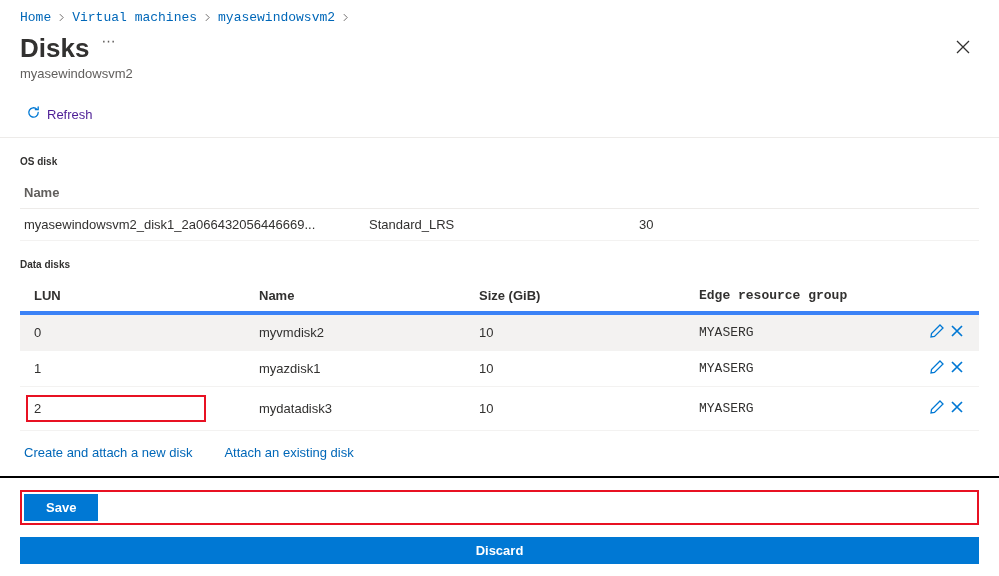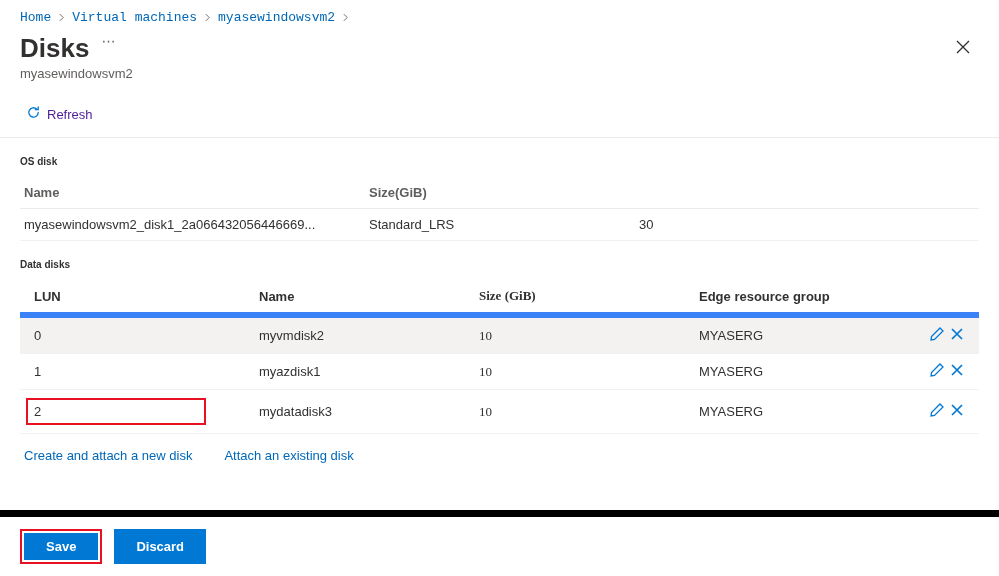--- a/index.html
+++ b/index.html
@@ -90,31 +90,31 @@
   .dd-section { margin-top: 18px; }
   .dd-header, .dd-row {
     display: flex;
     align-items: center;
     font-size: 13px;
   }
   .dd-header {
     color: #323130;
     font-weight: 600;
     padding: 8px 14px;
-    border-bottom: 6px solid #3b82f6;
+    border-bottom: 4px solid #3b82f6;
   }
   .dd-row {
     padding: 8px 14px;
     border-bottom: 1px solid #f3f2f1;
   }
   .dd-row.alt { background: #f3f2f1; }
   .dd-col-lun { flex: 0 0 225px; }
   .dd-col-name { flex: 0 0 220px; }
-  .dd-col-size { flex: 0 0 220px; font-family: Liberation Serif, serif; }
-  .dd-col-group { flex: 1 1 auto; }
+  .dd-col-size { flex: 0 0 220px; }
+  .dd-col-group { flex: 1 1 auto; font-family: Liberation Mono, monospace; }
   .dd-col-actions { flex: 0 0 52px; display: flex; justify-content: flex-end; gap: 4px; }
   .dd-col-actions .act-icon { color: #0078d4; cursor: pointer; }
   .dd-col-actions .act-icon svg { width: 16px; height: 16px; }
 
   .lun-highlight {
     border: 2px solid #e81123;
     padding: 4px 6px;
     margin-left: -8px;
     width: 180px;
     display: inline-block;
@@ -132,24 +132,25 @@
     text-decoration: none;
     cursor: pointer;
   }
 
   
   .footer {
     position: absolute;
     bottom: 0;
     left: 0;
     right: 0;
-    border-top: 7px solid #000000;
+    border-top: 2px solid #000000;
     padding: 12px 20px;
     display: flex;
     gap: 12px;
+    flex-direction: column;
   }
   .btn {
     border: none;
     font-size: 13px;
     font-weight: 600;
     padding: 6px 22px;
     cursor: pointer;
     color: #fff;
     background: #0078d4;
   }
@@ -209,21 +210,20 @@
       <span>Refresh</span>
     </button>
   </div>
 
   <div class="content">
 
     <div class="section-title">OS disk</div>
 
     <div class="os-header">
       <div class="os-col-name">Name</div>
-      <div class="os-col-size">Size(GiB)</div>
     </div>
     <div class="os-row">
       <div class="os-col-name">myasewindowsvm2_disk1_2a066432056446669...</div>
       <div class="os-col-type">Standard_LRS</div>
       <div class="os-col-size">30</div>
     </div>
 
     <div class="dd-section">
       <div class="section-title">Data disks</div>
 

